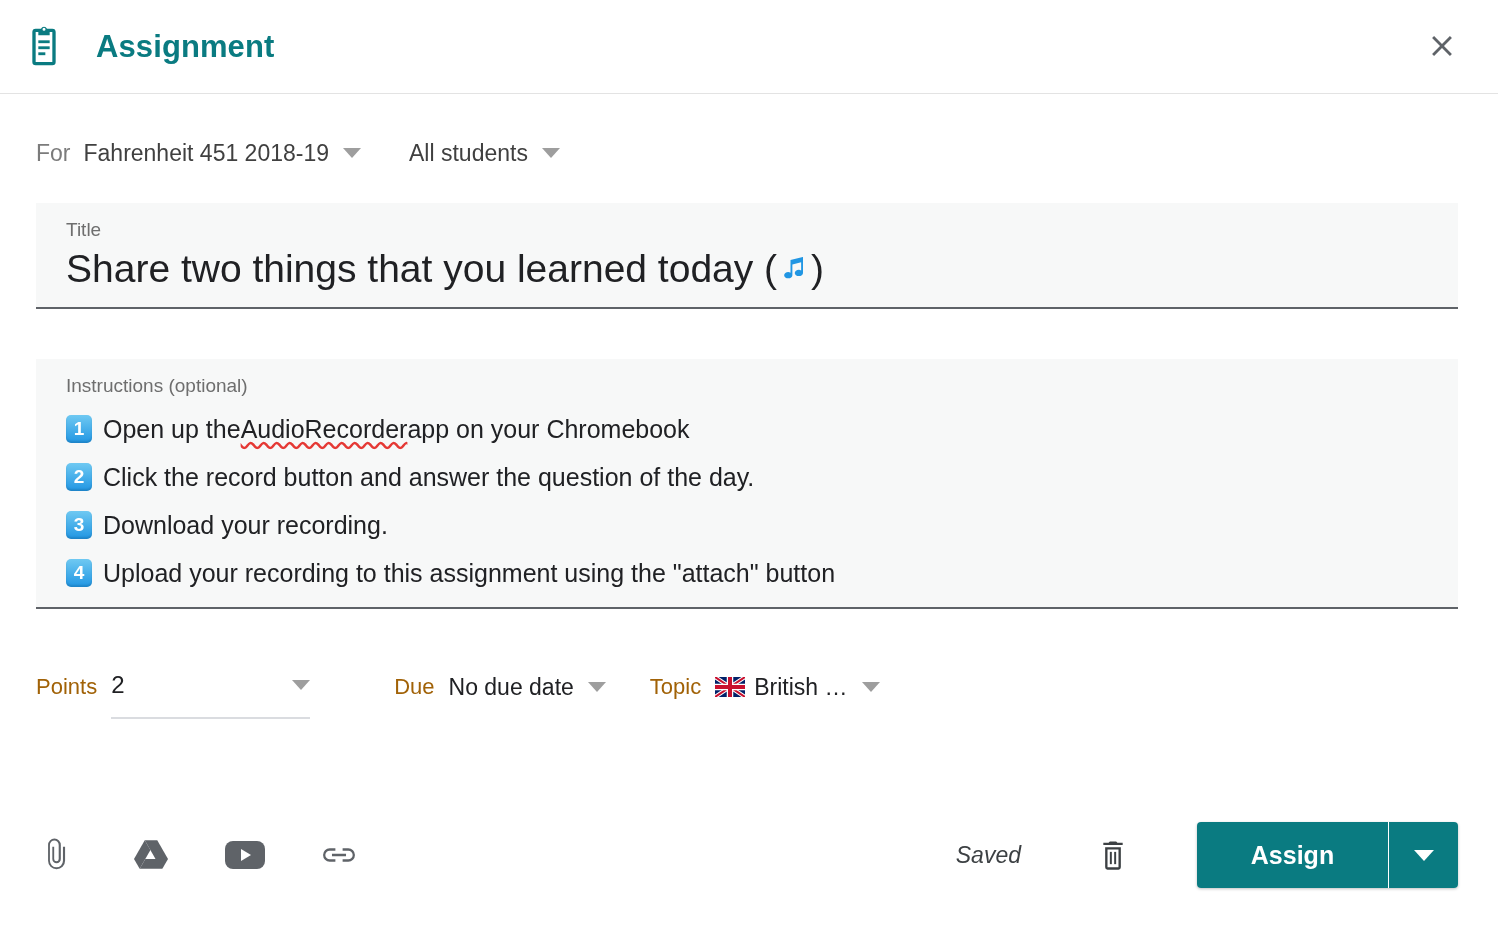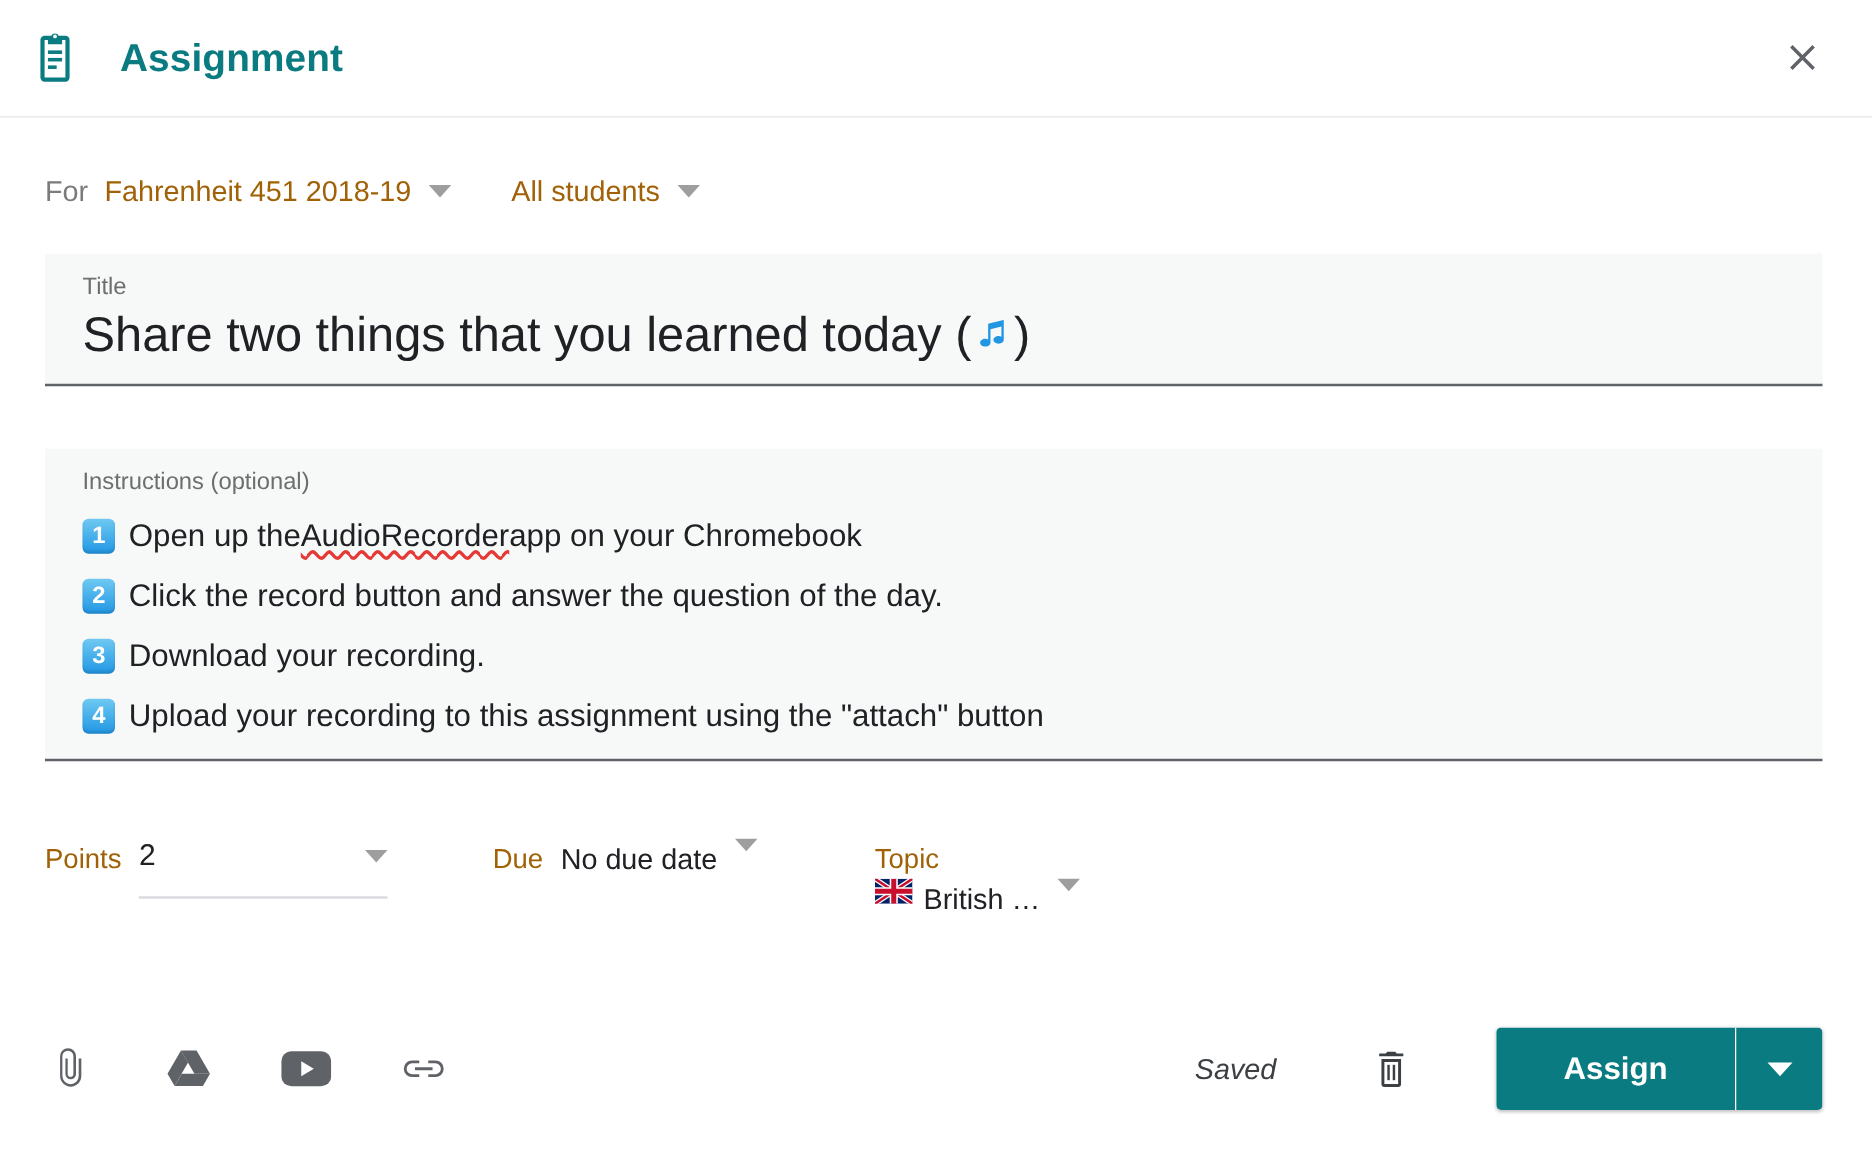--- a/index.html
+++ b/index.html
@@ -70,21 +70,21 @@
   .for-label {
     font-size: 23px;
     color: #7b7b7b;
     margin-right: 13px;
   }
   .select-chip {
     display: flex;
     align-items: center;
     cursor: pointer;
     font-size: 23px;
-    color: #a16207;
+    color: #404040;
     font-weight: 500;
     justify-content: flex-end;
   }
   .select-chip.second { margin-left: 48px; }
   .caret {
     width: 0;
     height: 0;
     border-left: 9px solid transparent;
     border-right: 9px solid transparent;
     border-top: 10px solid #9e9e9e;
@@ -168,25 +168,26 @@
     display: flex;
     align-items: center;
     justify-content: space-between;
     cursor: pointer;
   }
   .points-value { font-size: 24px; color: #202124; }
   .meta-value {
     font-size: 23px;
     color: #202124;
     display: flex;
+    align-items: center;
     line-height: 32px;
     cursor: pointer;
   }
   .due-group { margin-left: 84px; }
-  .topic-group { margin-left: 94px; flex-direction: column; }
+  .topic-group { margin-left: 44px; }
   .flag-emoji { margin-right: 9px; display: inline-flex; }
 
   
   .toolbar {
     position: absolute;
     left: 0;
     right: 0;
     top: 805px;
     height: 100px;
     display: flex;

